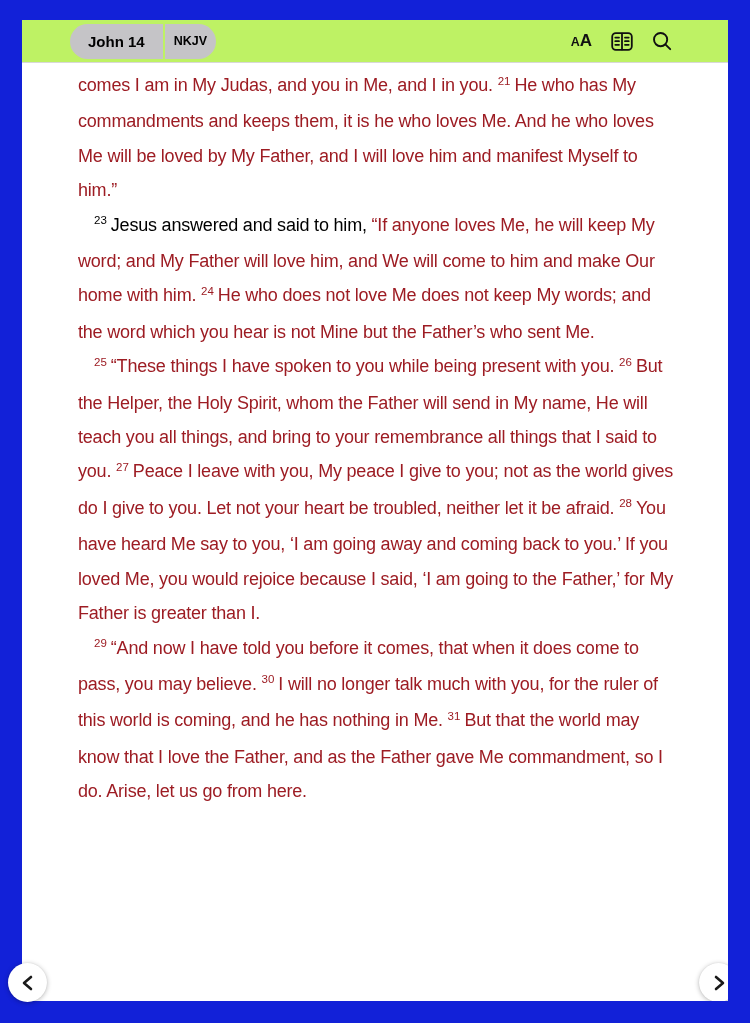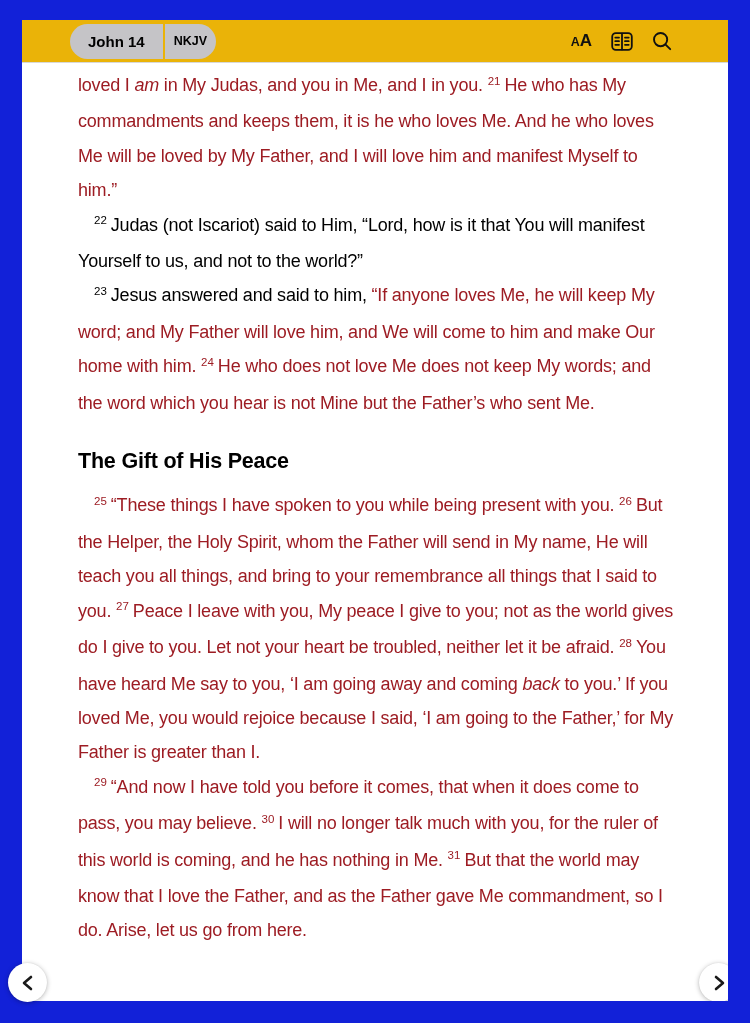--- a/index.html
+++ b/index.html
@@ -22,21 +22,21 @@
     overflow: hidden;
   }
   
   .toolbar {
     height: 43px;
     display: flex;
     align-items: center;
     justify-content: space-between;
     padding: 0 56px 0 48px;
     border-bottom: 1px solid var(--divider, #D8D8D8);
-    background: #eab308;
+    background: #bef264;
     box-sizing: border-box;
   }
   .segmented {
     display: flex;
     gap: 2px;
     border-radius: 18px;
     overflow: hidden;
     height: 35px;
   }
   .segment {
@@ -72,21 +72,21 @@
   .text-flow {
     padding: 5px 53px 0 56px;
     font-size: 18px;
     line-height: 34.4px;
     letter-spacing: -0.2px;
     color: #000;
   }
   .text-flow p { margin: 0; }
   .text-flow p.indent { text-indent: 16px; }
   .red    { color: var(--red-letter, #9D1C23); }
-  .italic { font-style: italic; }
+  .italic { }
   .sup {
     font-size: 11.5px;
     position: relative;
     top: -6.5px;
     margin-right: 4px;
     letter-spacing: 0;
     margin-top: 22px;
   }
   .text-flow h2 {
     font-size: 21.5px;
@@ -161,24 +161,22 @@
           <svg width="20" height="20" viewBox="0 0 20 20" fill="none" stroke="#111" stroke-width="1.9" stroke-linecap="round">
             <circle cx="8.6" cy="8.6" r="6.6"></circle>
             <line x1="13.6" y1="13.6" x2="18.2" y2="18.2"></line>
           </svg>
         </span>
       </button>
     </div>
   </div>
 
   <div class="text-flow">
-      <p><span class="red">loved I </span><span class="red italic">am</span><span class="red"> in My Judas, and you in Me, and I in you. </span><span class="red sup">21</span><span class="red">He who has My commandments and keeps them, it is he who loves Me. And he who loves Me will be loved by My Father, and I will love him and manifest Myself to him.”</span></p>
-      <p class="indent"><span class="sup">22</span><span>Judas (not Iscariot) said to Him, “Lord, how is it that You will manifest Yourself to us, and not to the world?”</span></p>
+      <p><span class="red">comes I </span><span class="red italic">am</span><span class="red"> in My Judas, and you in Me, and I in you. </span><span class="red sup">21</span><span class="red">He who has My commandments and keeps them, it is he who loves Me. And he who loves Me will be loved by My Father, and I will love him and manifest Myself to him.”</span></p>
       <p class="indent"><span class="sup">23</span><span>Jesus answered and said to him, </span><span class="red">“If anyone loves Me, he will keep My word; and My Father will love him, and We will come to him and make Our home with him. </span><span class="red sup">24</span><span class="red">He who does not love Me does not keep My words; and the word which you hear is not Mine but the Father’s who sent Me.</span></p>
-      <h2>The Gift of His Peace</h2>
       <p class="indent"><span class="red sup">25</span><span class="red">“These things I have spoken to you while being present with you. </span><span class="red sup">26</span><span class="red">But the Helper, the Holy Spirit, whom the Father will send in My name, He will teach you all things, and bring to your remembrance all things that I said to you. </span><span class="red sup">27</span><span class="red">Peace I leave with you, My peace I give to you; not as the world gives do I give to you. Let not your heart be troubled, neither let it be afraid. </span><span class="red sup">28</span><span class="red">You have heard Me say to you, ‘I am going away and coming </span><span class="red italic">back</span><span class="red"> to you.’ If you loved Me, you would rejoice because I said, ‘I am going to the Father,’ for My Father is greater than I.</span></p>
       <p class="indent"><span class="red sup">29</span><span class="red">“And now I have told you before it comes, that when it does come to pass, you may believe. </span><span class="red sup">30</span><span class="red">I will no longer talk much with you, for the ruler of this world is coming, and he has nothing in Me. </span><span class="red sup">31</span><span class="red">But that the world may know that I love the Father, and as the Father gave Me commandment, so I do. Arise, let us go from here.</span></p>
     </div>
 
   <button class="nav-circle nav-next">
     <span>
       <svg width="14" height="16" viewBox="0 0 14 16" fill="none" stroke="#1a1a1a" stroke-width="2.6" stroke-linecap="round" stroke-linejoin="round">
         <polyline points="4,2 11,8 4,14"></polyline>
       </svg>
     </span>

